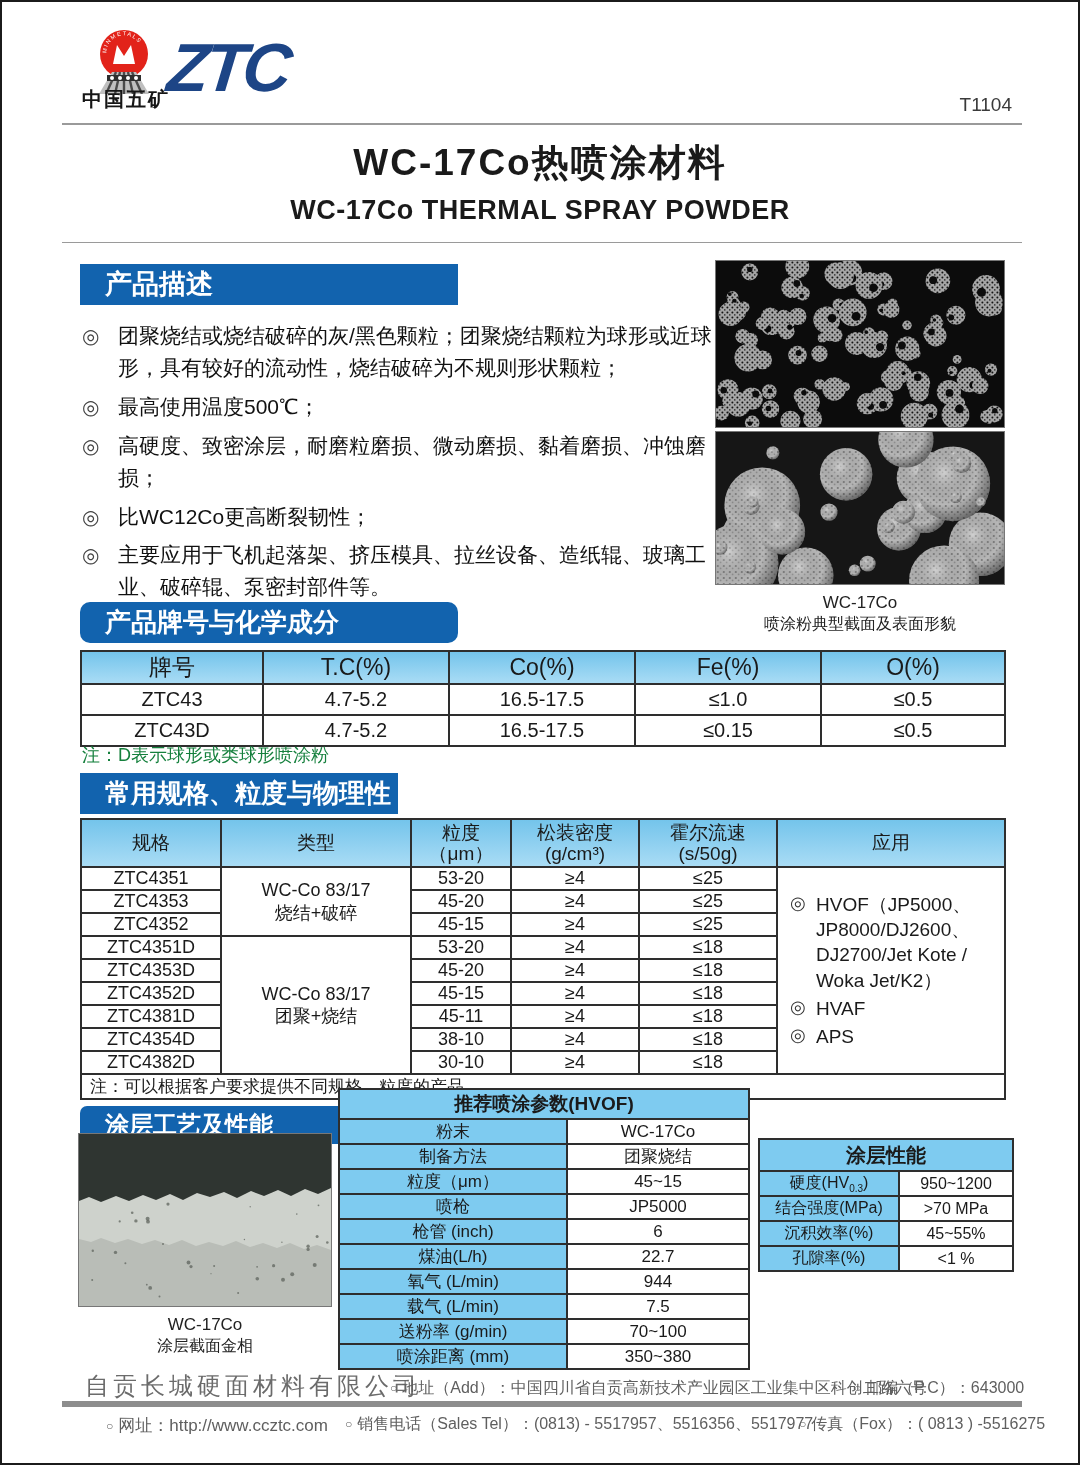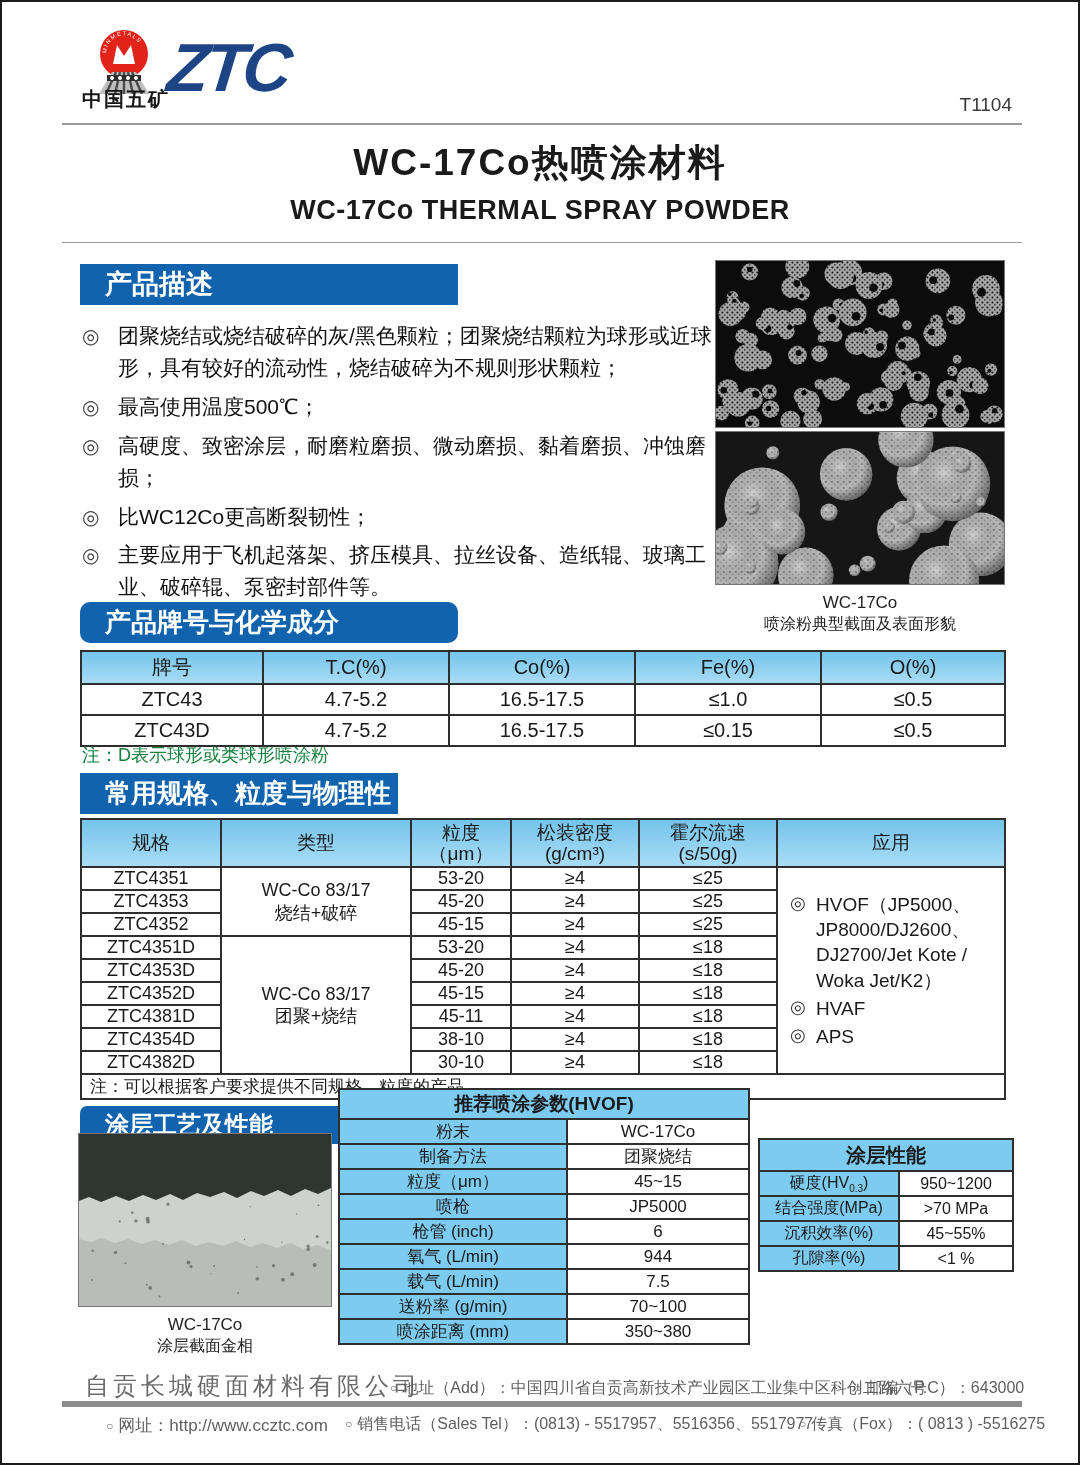--- a/index.html
+++ b/index.html
@@ -44,21 +44,21 @@
   .fig-caption .cap2{font-size:16px;}
 
   
   table.data-table{border-collapse:collapse;table-layout:fixed;position:absolute;background:#fff;}
   table.data-table th,table.data-table td{border:2px solid #2e2e2e;text-align:center;padding:0;overflow:hidden;}
   th.hdr{background:linear-gradient(180deg,var(--table-header-top,#74c4eb) 0%,var(--table-header-bottom,#a9dcf5) 100%);
          font-weight:normal;}
 
   
   #chem-table{left:78px;top:648px;width:924px;}
-  #chem-table th{height:31px;font-size:20px;}
+  #chem-table th{height:31px;font-size:23px;}
   #chem-table td{height:29px;font-size:20px;margin-top:24px;}
   .note-text{position:absolute;font-size:18px;color:#15803d;}
   #chem-note{left:80px;top:741px;}
 
   
   #spec-table{left:78px;top:816px;width:924px;}
   #spec-table th{height:46px;font-size:19px;line-height:1.12;}
   #spec-table td{height:21px;font-size:18px;}
   #spec-table .type-cell{font-size:18px;line-height:1.25;}
   #spec-table .app-cell{text-align:left;vertical-align:middle;padding:4px 8px 4px 12px;}
@@ -623,20 +623,24 @@
         </tr>
       <tr>
         <td class="lbl">喷枪</td>
         <td>JP5000</td>
         </tr>
       <tr>
         <td class="lbl">枪管 (inch)</td>
         <td>6</td>
         </tr>
       <tr>
+        <td class="lbl">煤油(L/h)</td>
+        <td>22.7</td>
+        </tr>
+      <tr>
         <td class="lbl">氧气 (L/min)</td>
         <td>944</td>
         </tr>
       <tr>
         <td class="lbl">载气 (L/min)</td>
         <td>7.5</td>
         </tr>
       <tr>
         <td class="lbl">送粉率 (g/min)</td>
         <td>70~100</td>

